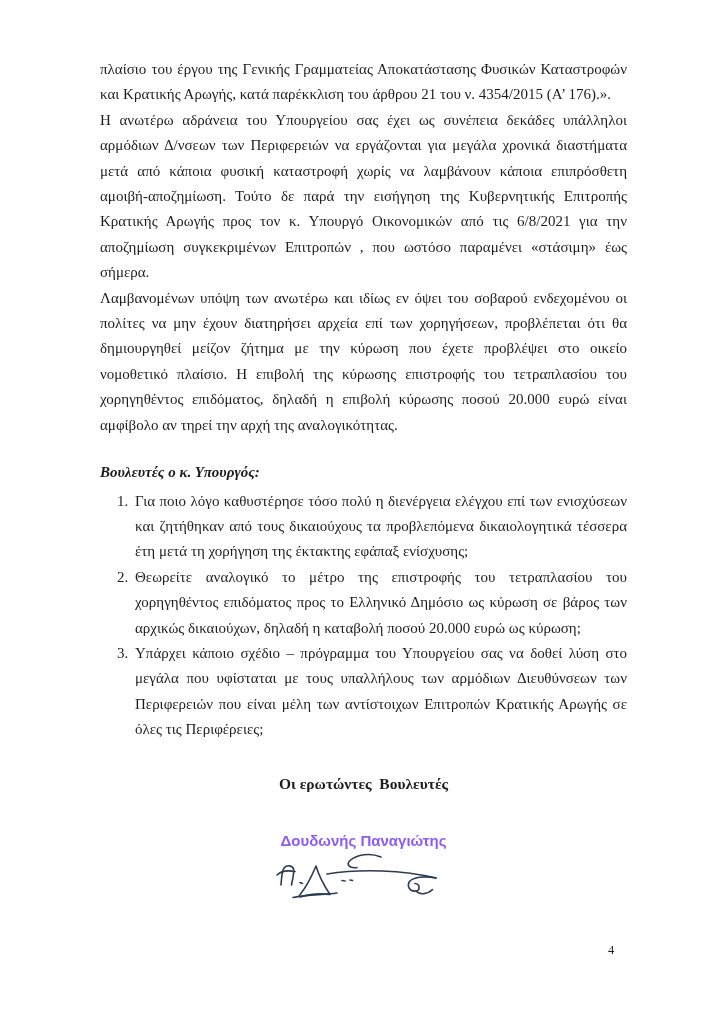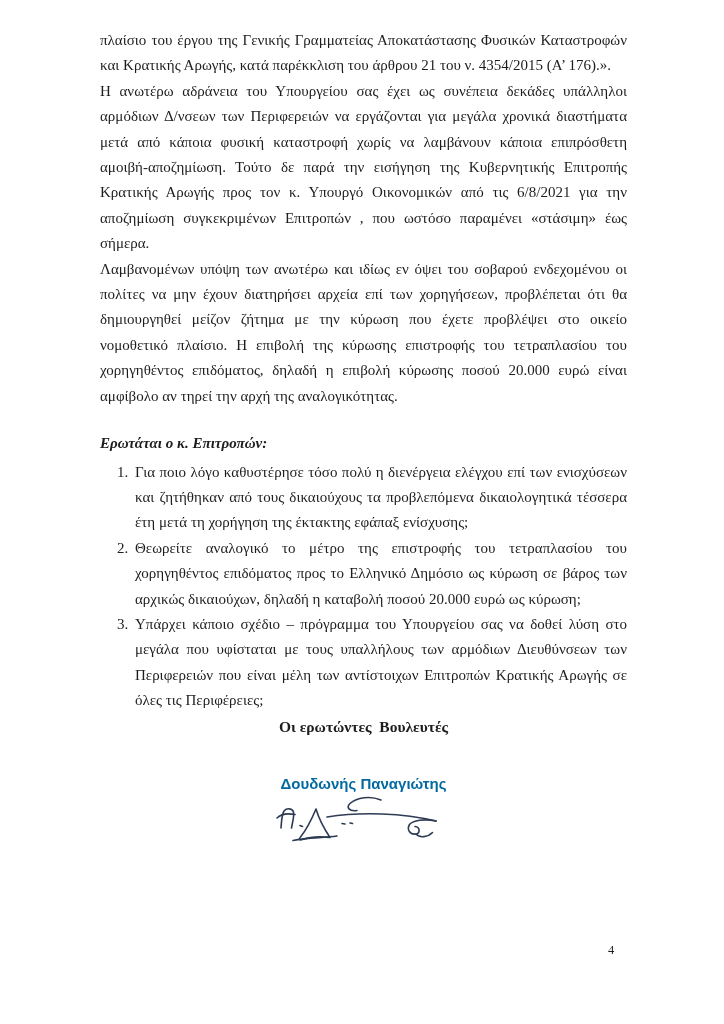--- a/index.html
+++ b/index.html
@@ -6,21 +6,21 @@
     margin: 0;
     padding: 0;
     background: #ffffff;
   }
   .page {
     position: relative;
     width: 724px;
     height: 1024px;
     background: #ffffff;
     box-sizing: border-box;
-    padding: 28px 97px 0 100px;
+    padding: 57px 97px 0 100px;
     font-family: "Liberation Serif", serif;
     color: #1d1d1d;
     overflow: hidden;
   }
   p.body-text {
     margin: 0;
     font-size: 15px;
     line-height: 25.4px;
     text-align: justify;
   }
@@ -42,34 +42,35 @@
     font-size: 15px;
     line-height: 25.4px;
     text-align: justify;
   }
   .q-num {
     position: absolute;
     left: 17px;
     top: 0;
   }
   .sig-heading {
+    margin-top: 28px;
     text-align: center;
     font-weight: bold;
     font-size: 15.5px;
     line-height: 25px;
     white-space: pre-wrap;
   }
   .sig-name {
     margin-top: 32px;
     text-align: center;
     font-weight: bold;
     font-size: 15px;
     line-height: 25px;
     font-family: "Liberation Sans", sans-serif;
-    color: #0369a1;
+    color: #8b5cf6;
   }
   .sig-wrap {
     margin-top: -4px;
     display: flex;
     justify-content: center;
   }
   .sig-wrap svg {
     transform: translateX(-6px);
   }
   .page-number {
@@ -86,21 +87,21 @@
 <body>
 
 <div class="page">
 
   <p class="body-text">πλαίσιο του έργου της Γενικής Γραμματείας Αποκατάστασης Φυσικών Καταστροφών και Κρατικής Αρωγής, κατά παρέκκλιση του άρθρου 21 του ν. 4354/2015 (Α’ 176).».</p>
 
   <p class="body-text">Η ανωτέρω αδράνεια του Υπουργείου σας έχει ως συνέπεια δεκάδες υπάλληλοι αρμόδιων Δ/νσεων των Περιφερειών να εργάζονται για μεγάλα χρονικά διαστήματα μετά από κάποια φυσική καταστροφή χωρίς να λαμβάνουν κάποια επιπρόσθετη αμοιβή-αποζημίωση. Τούτο δε παρά την εισήγηση της Κυβερνητικής Επιτροπής Κρατικής Αρωγής προς τον κ. Υπουργό Οικονομικών από τις 6/8/2021 για την αποζημίωση συγκεκριμένων Επιτροπών , που ωστόσο παραμένει «στάσιμη» έως σήμερα.</p>
 
   <p class="body-text">Λαμβανομένων υπόψη των ανωτέρω και ιδίως εν όψει του σοβαρού ενδεχομένου οι πολίτες να μην έχουν διατηρήσει αρχεία επί των χορηγήσεων, προβλέπεται ότι θα δημιουργηθεί μείζον ζήτημα με την κύρωση που έχετε προβλέψει στο οικείο νομοθετικό πλαίσιο. Η επιβολή της κύρωσης επιστροφής του τετραπλασίου του χορηγηθέντος επιδόματος, δηλαδή η επιβολή κύρωσης ποσού 20.000 ευρώ είναι αμφίβολο αν τηρεί την αρχή της αναλογικότητας.</p>
 
-  <p class="question-heading">Ερωτάται ο κ. Επιτροπών:</p>
+  <p class="question-heading">Βουλευτές ο κ. Υπουργός:</p>
 
   <ol class="questions">
     <li>
       <span class="q-num">1.</span>
       <span class="q-text">Για ποιο λόγο καθυστέρησε τόσο πολύ η διενέργεια ελέγχου επί των ενισχύσεων και ζητήθηκαν από τους δικαιούχους τα προβλεπόμενα δικαιολογητικά τέσσερα έτη μετά τη χορήγηση της έκτακτης εφάπαξ ενίσχυσης;</span>
     </li>
     <li>
       <span class="q-num">2.</span>
       <span class="q-text">Θεωρείτε αναλογικό το μέτρο της επιστροφής του τετραπλασίου του χορηγηθέντος επιδόματος προς το Ελληνικό Δημόσιο ως κύρωση σε βάρος των αρχικώς δικαιούχων, δηλαδή η καταβολή ποσού 20.000 ευρώ ως κύρωση;</span>
     </li>

